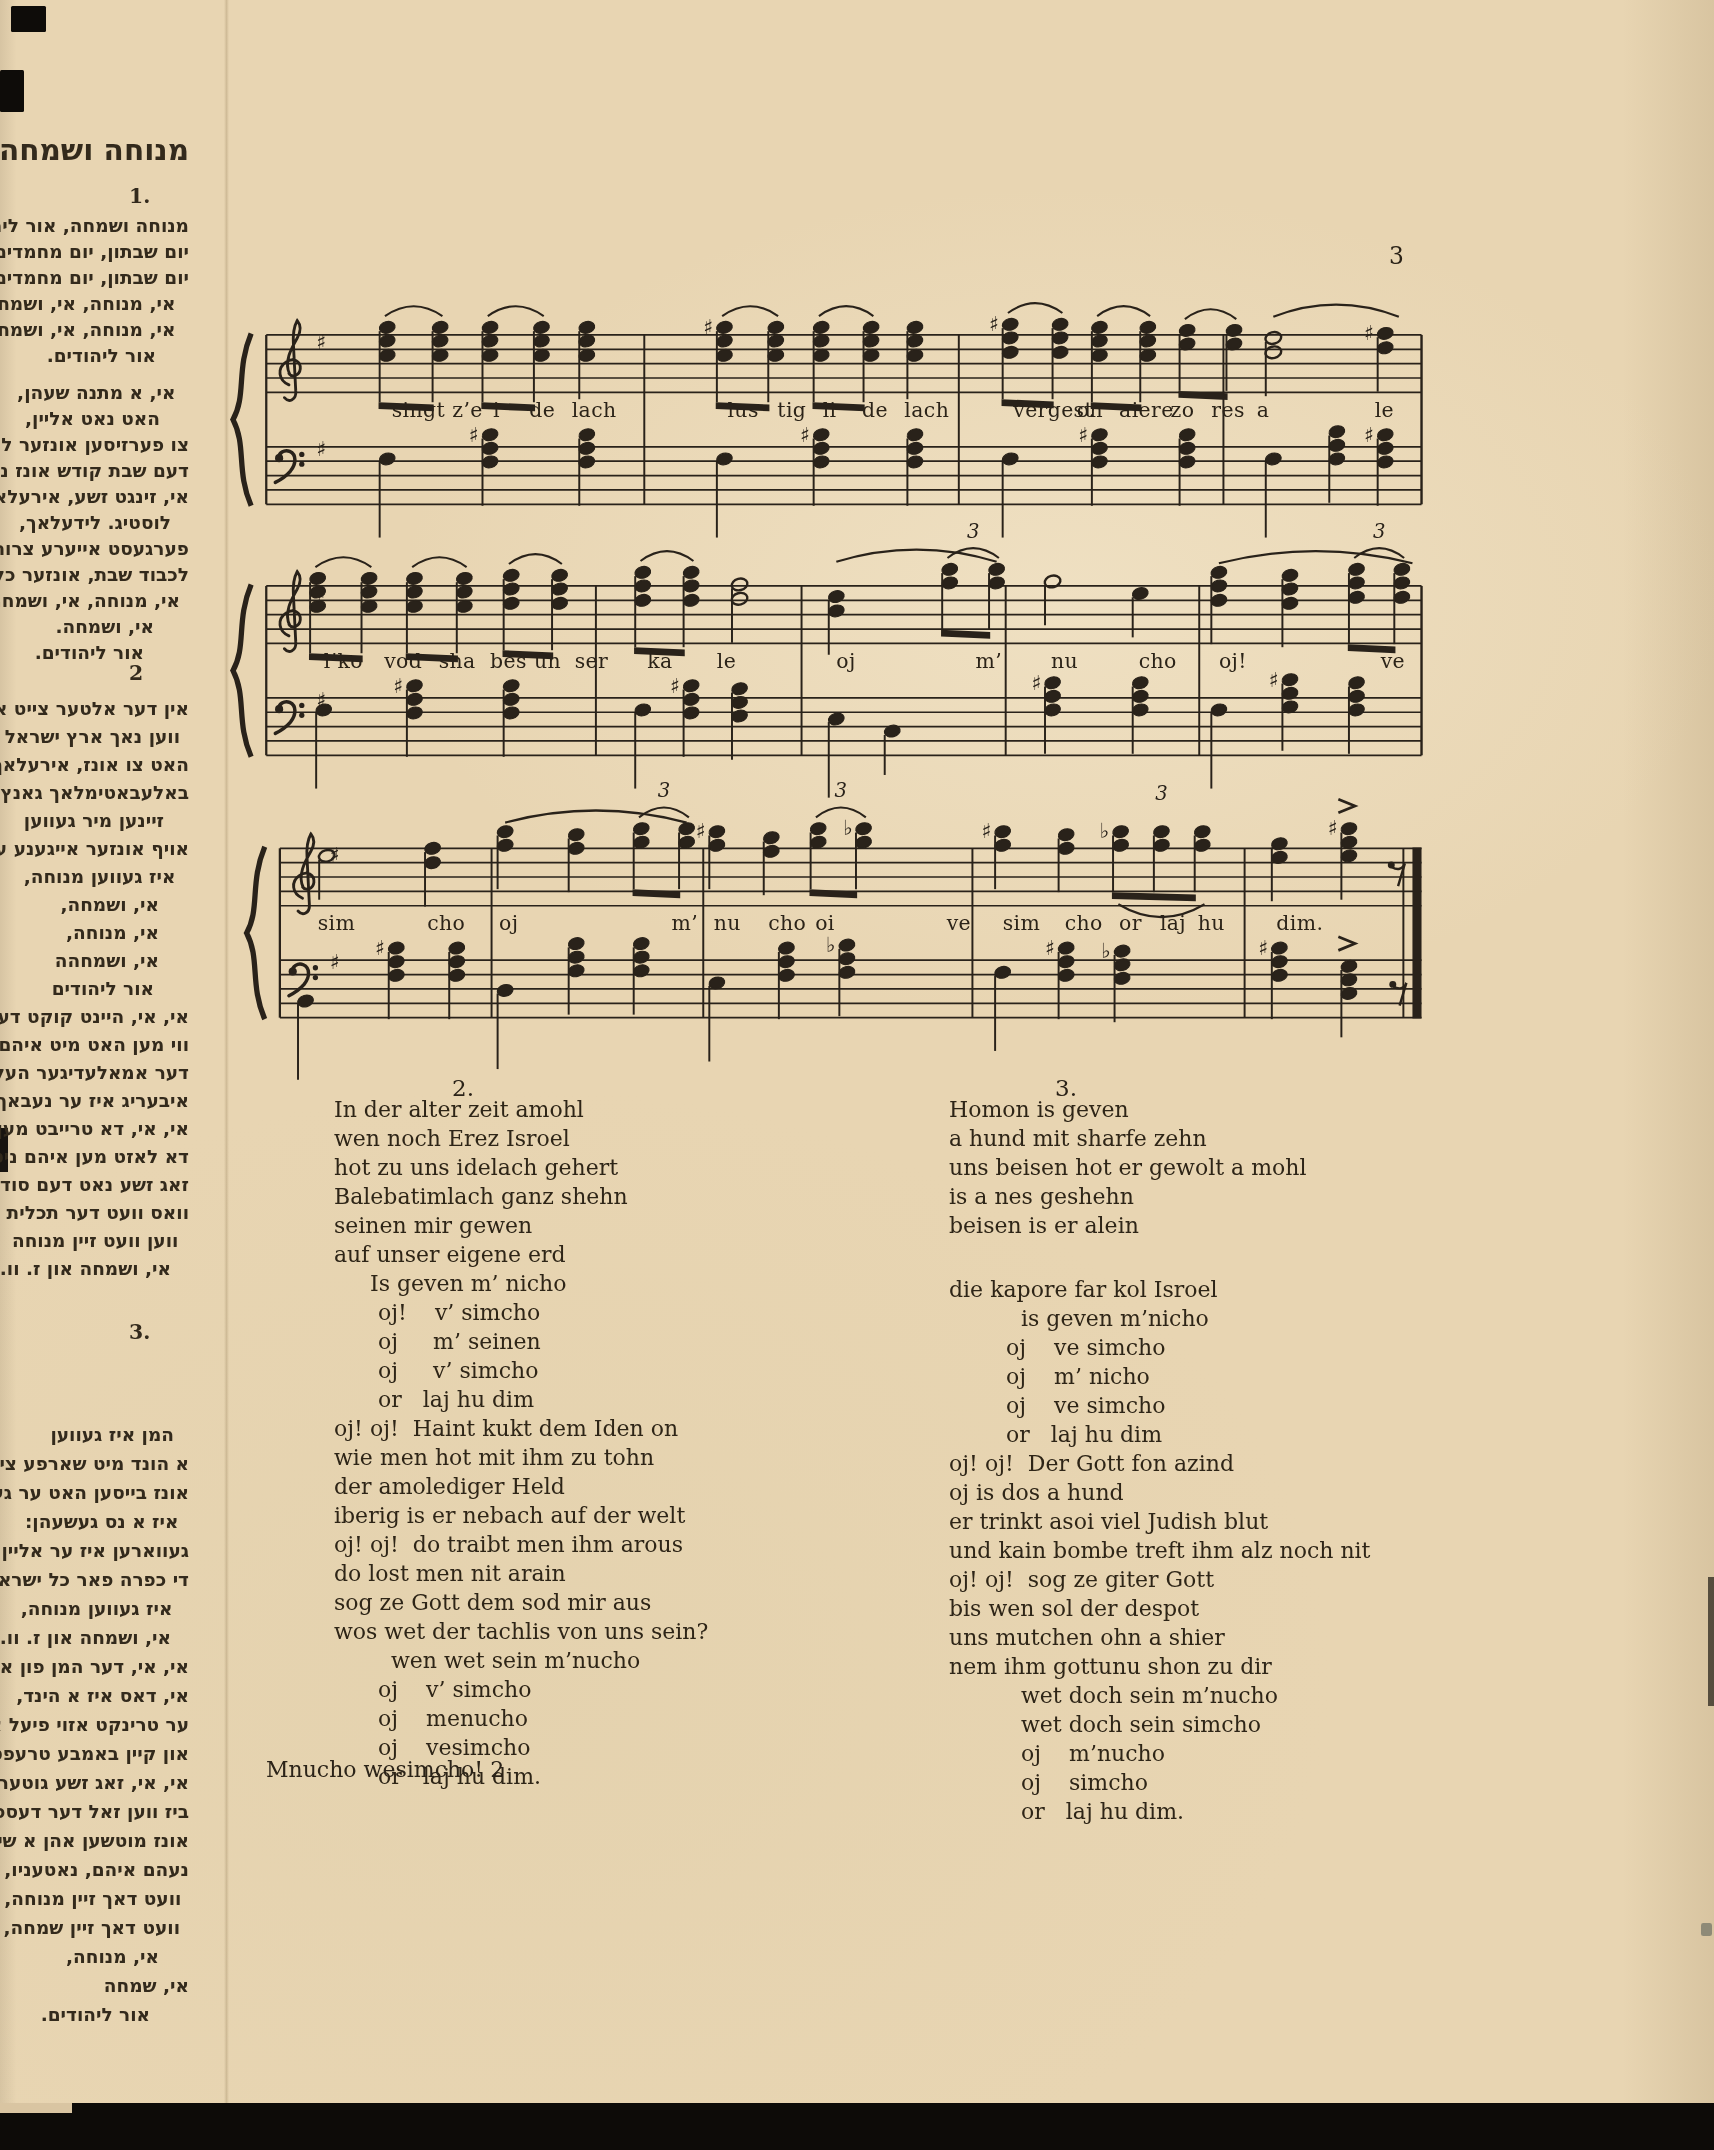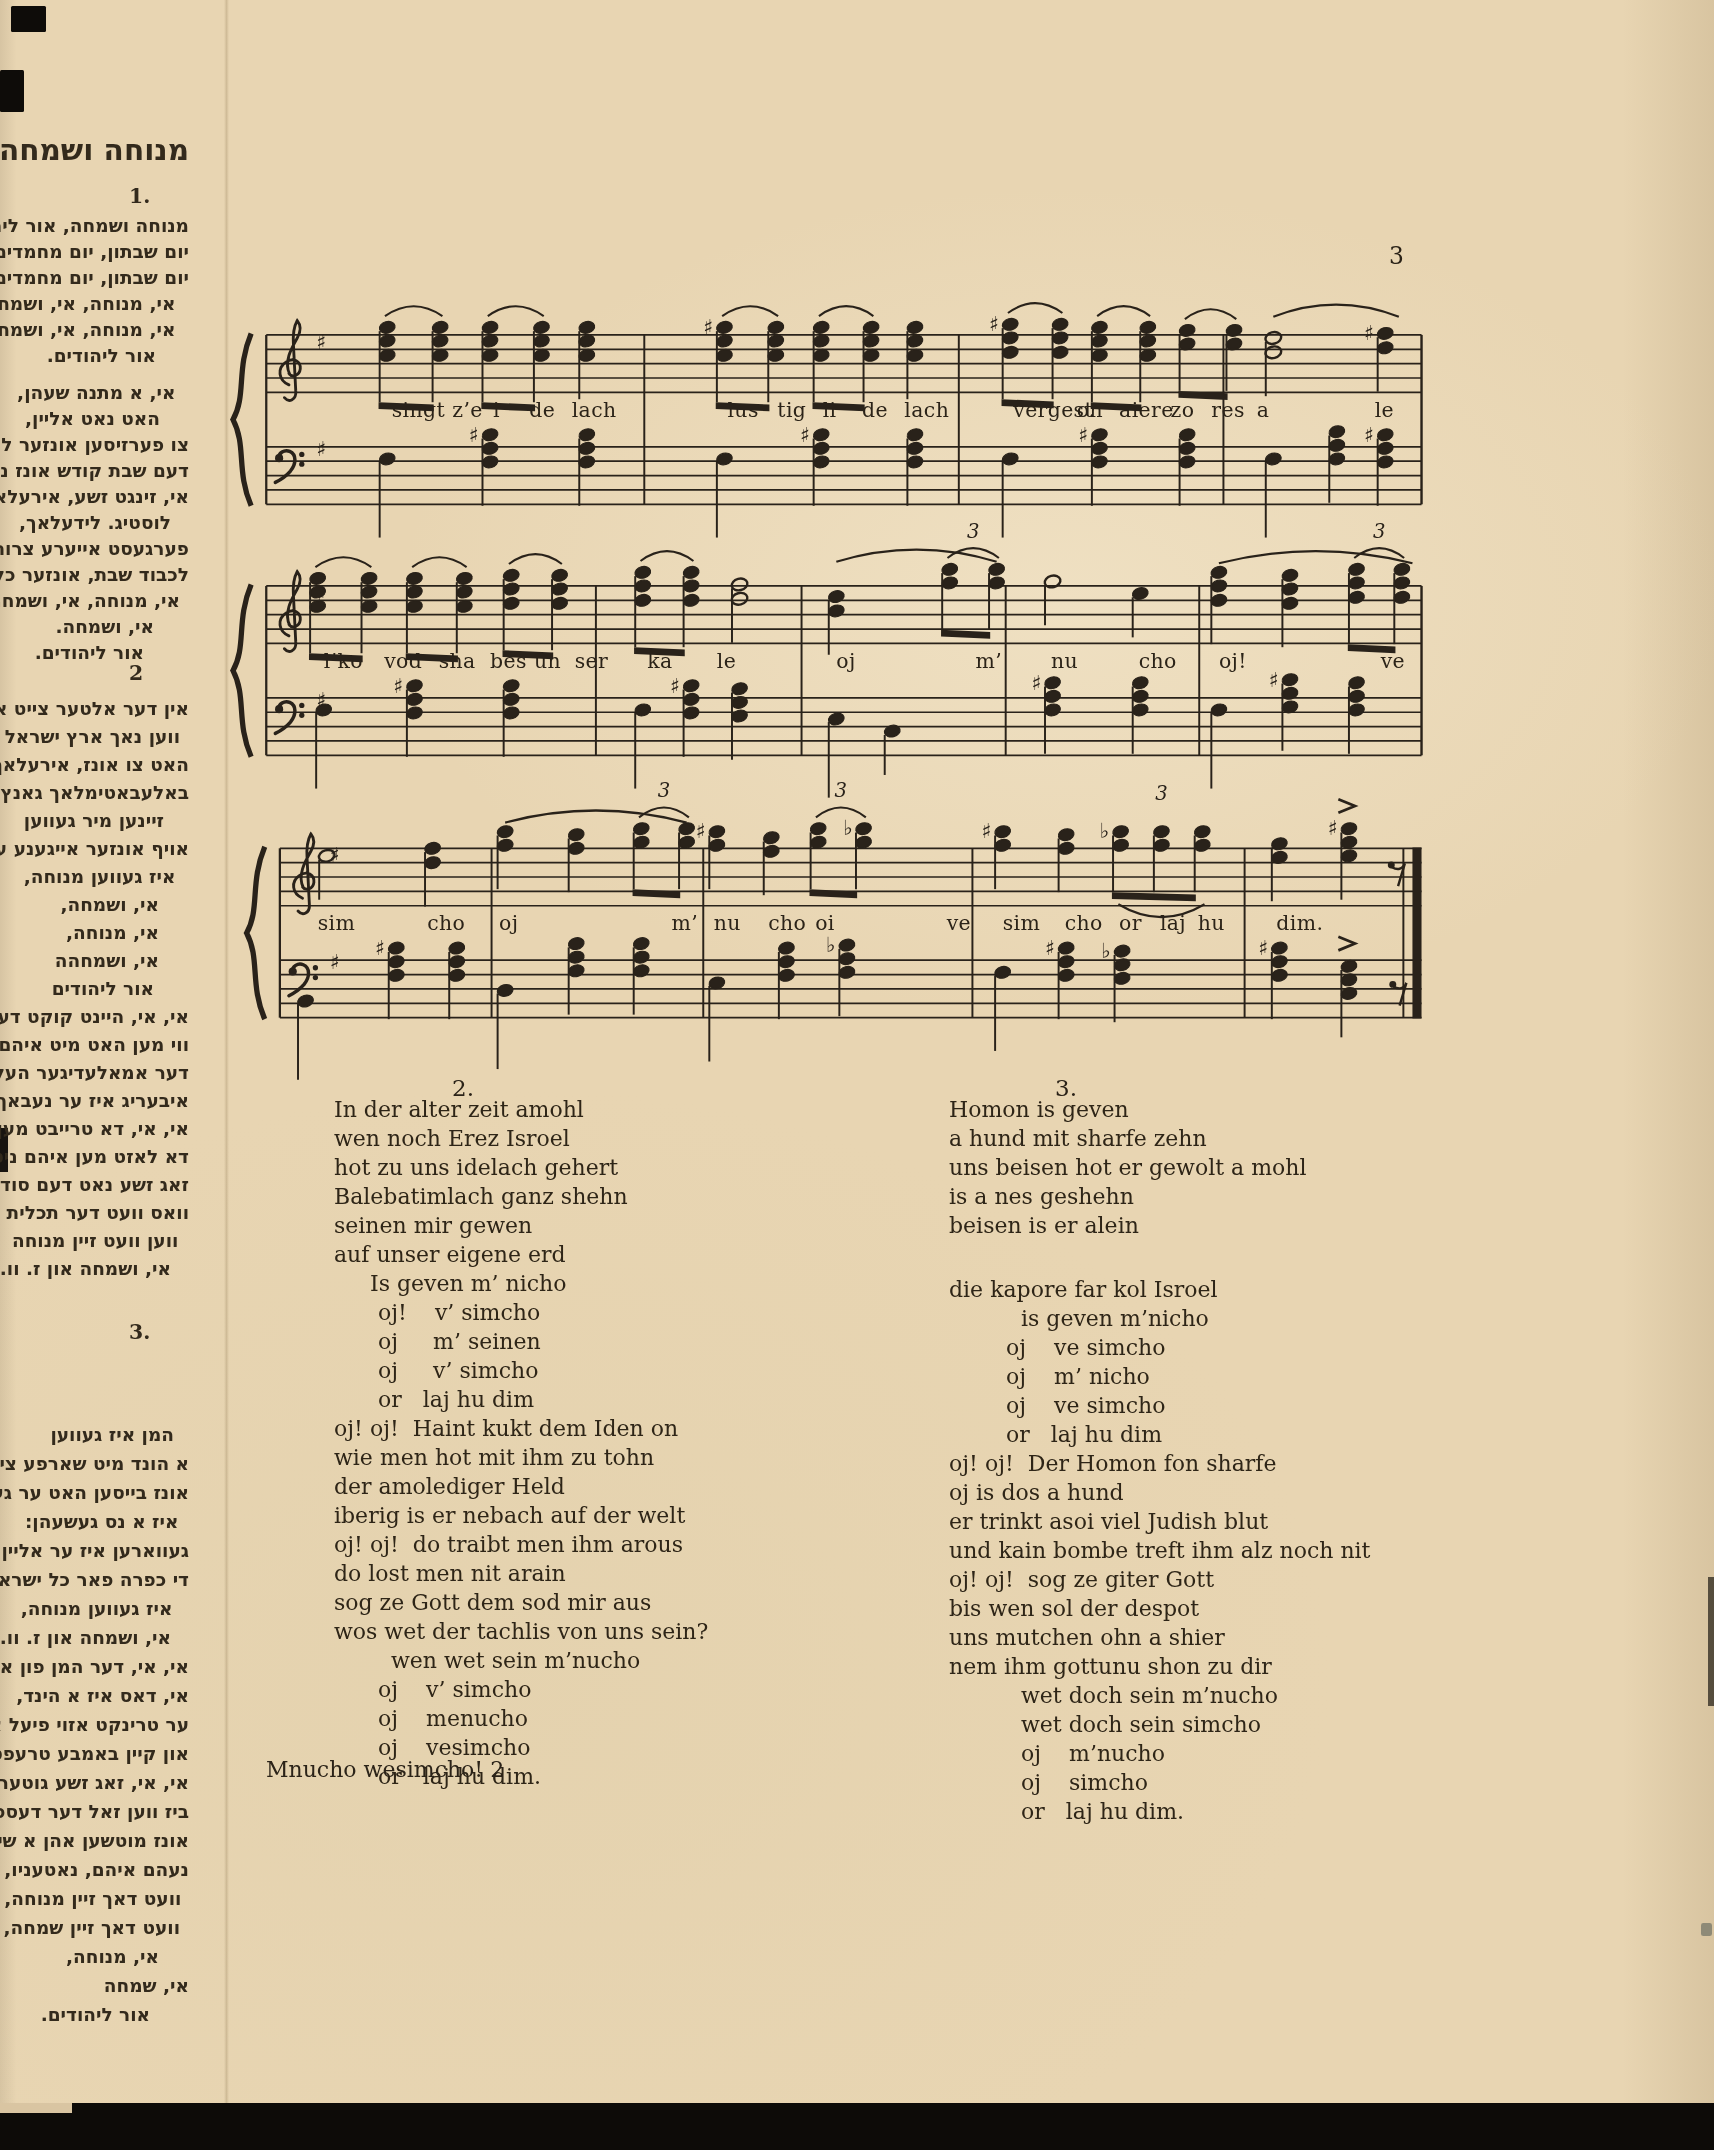--- a/index.html
+++ b/index.html
@@ -687,21 +687,21 @@
         <div class="verse-line" style="padding-left: 0px;">a hund mit sharfe zehn</div>
         <div class="verse-line" style="padding-left: 0px;">uns beisen hot er gewolt a mohl</div>
         <div class="verse-line" style="padding-left: 0px;">is a nes geshehn</div>
         <div class="verse-line" style="padding-left: 0px;">beisen is er alein</div>
         <div class="verse-line" style="padding-left: 0px; margin-top: 35px;">die kapore far kol Isroel</div>
         <div class="verse-line" style="padding-left: 72px;">is geven m’nicho</div>
         <div class="verse-line" style="padding-left: 57px;">oj    ve simcho</div>
         <div class="verse-line" style="padding-left: 57px;">oj    m’ nicho</div>
         <div class="verse-line" style="padding-left: 57px;">oj    ve simcho</div>
         <div class="verse-line" style="padding-left: 57px;">or   laj hu dim</div>
-        <div class="verse-line" style="padding-left: 0px;">oj! oj!  Der Homon fon sharfe</div>
+        <div class="verse-line" style="padding-left: 0px;">oj! oj!  Der Gott fon azind</div>
         <div class="verse-line" style="padding-left: 0px;">oj is dos a hund</div>
         <div class="verse-line" style="padding-left: 0px;">er trinkt asoi viel Judish blut</div>
         <div class="verse-line" style="padding-left: 0px;">und kain bombe treft ihm alz noch nit</div>
         <div class="verse-line" style="padding-left: 0px;">oj! oj!  sog ze giter Gott</div>
         <div class="verse-line" style="padding-left: 0px;">bis wen sol der despot</div>
         <div class="verse-line" style="padding-left: 0px;">uns mutchen ohn a shier</div>
         <div class="verse-line" style="padding-left: 0px;">nem ihm gottunu shon zu dir</div>
         <div class="verse-line" style="padding-left: 72px;">wet doch sein m’nucho</div>
         <div class="verse-line" style="padding-left: 72px;">wet doch sein simcho</div>
         <div class="verse-line" style="padding-left: 72px;">oj    m’nucho</div>

